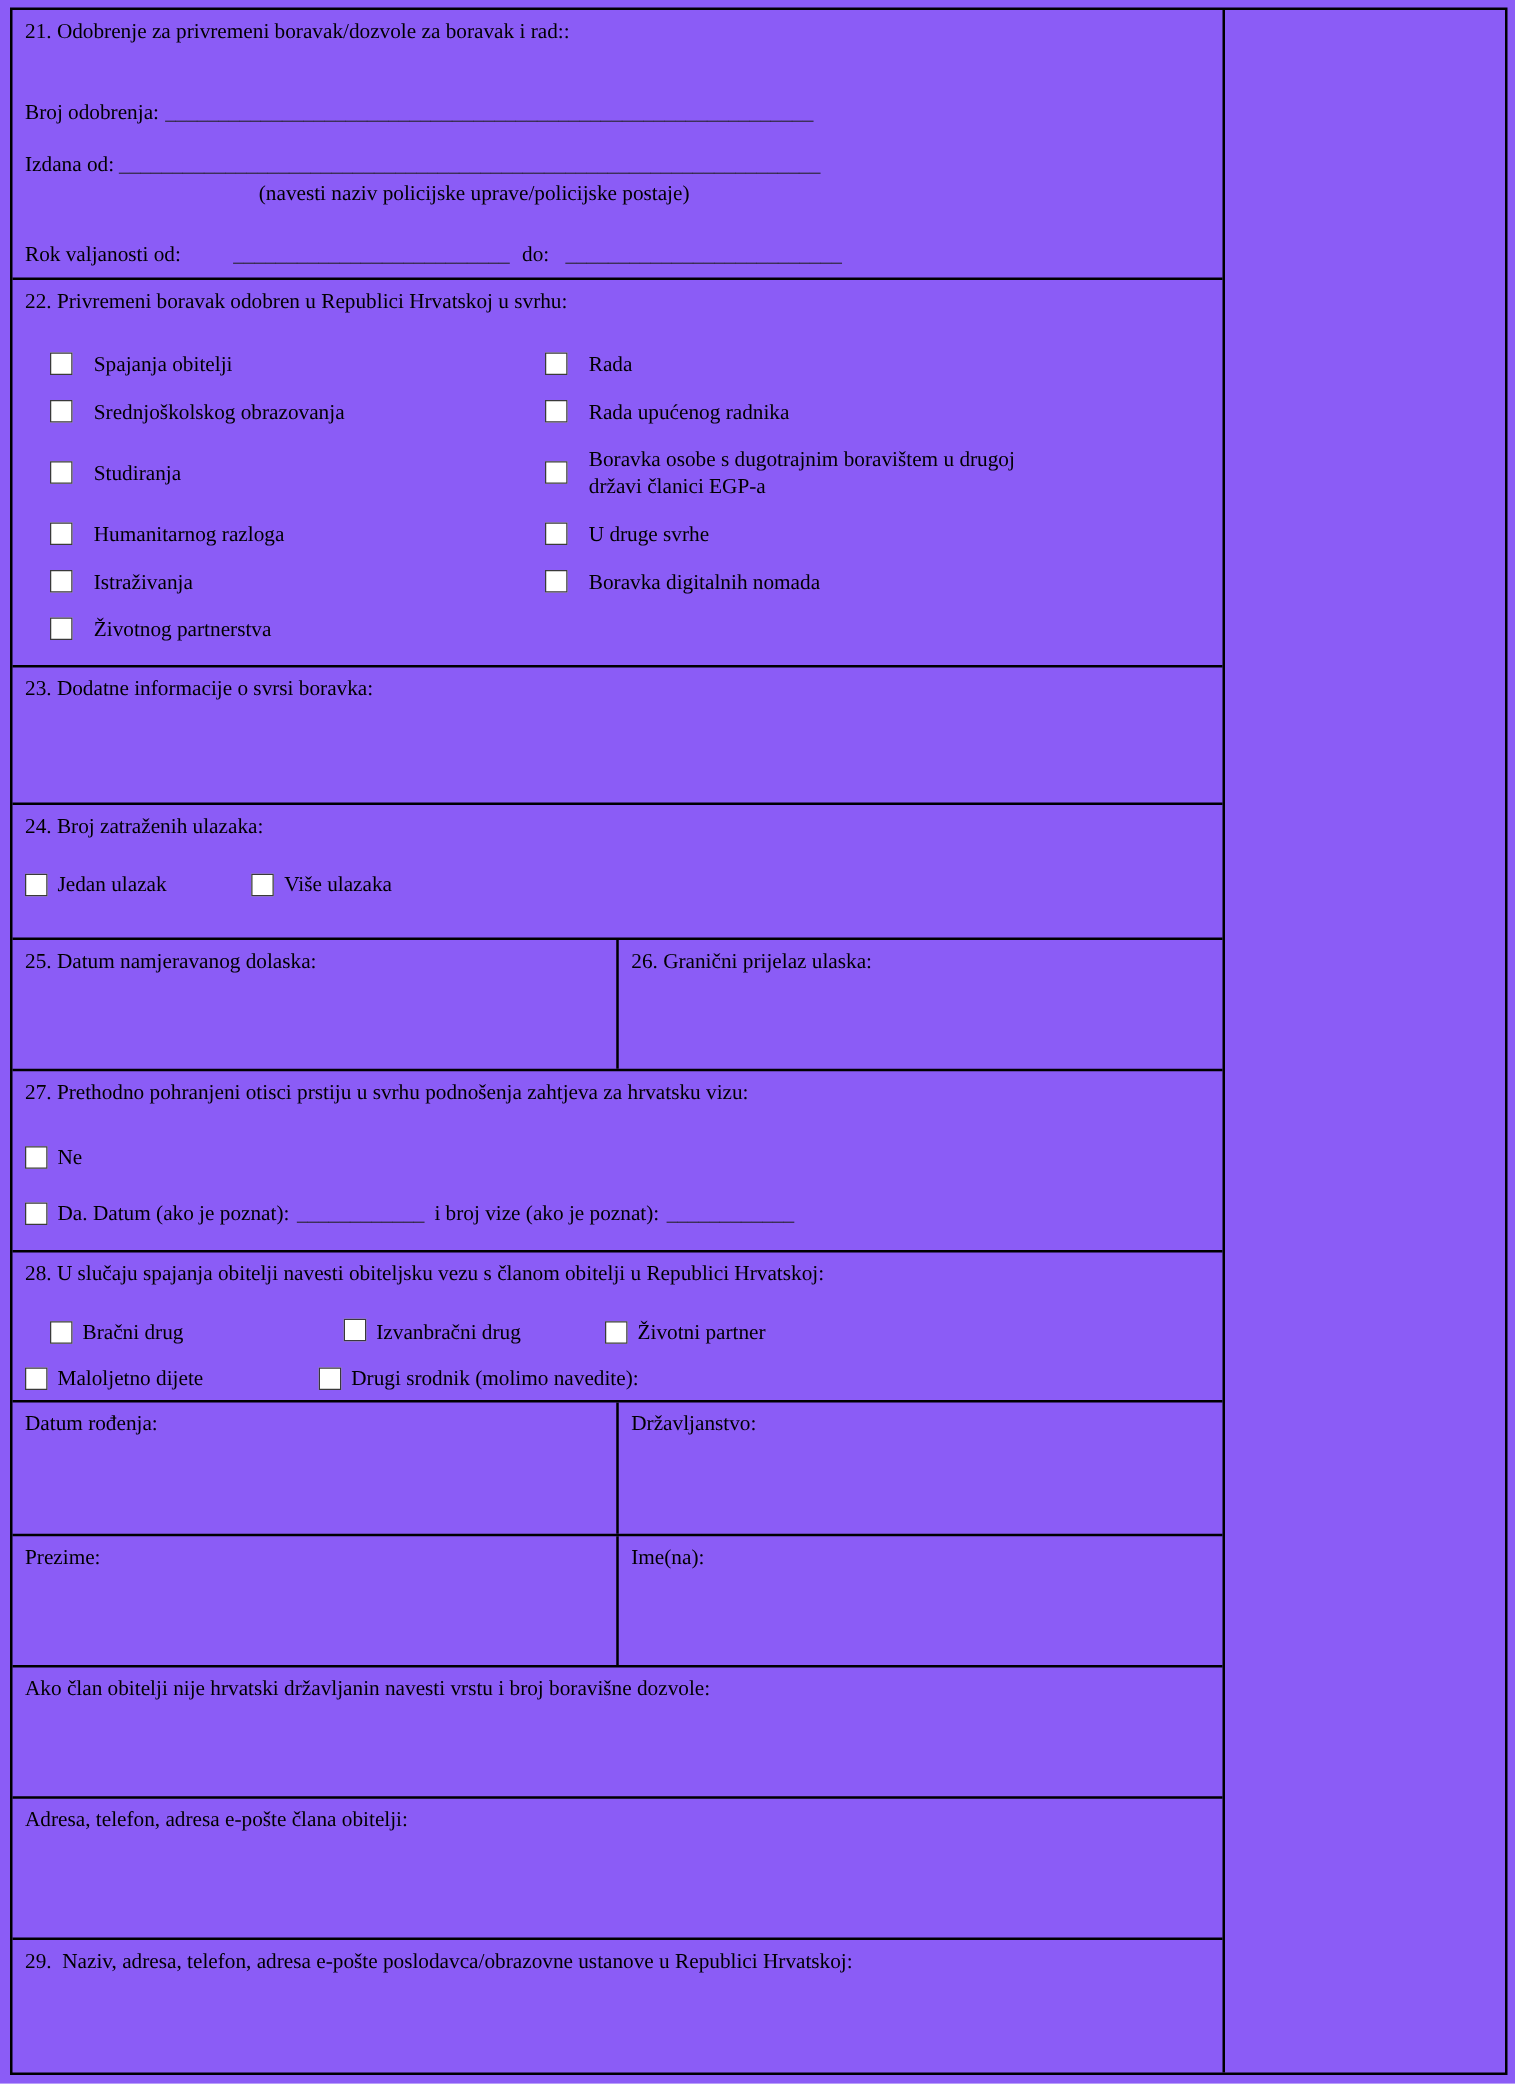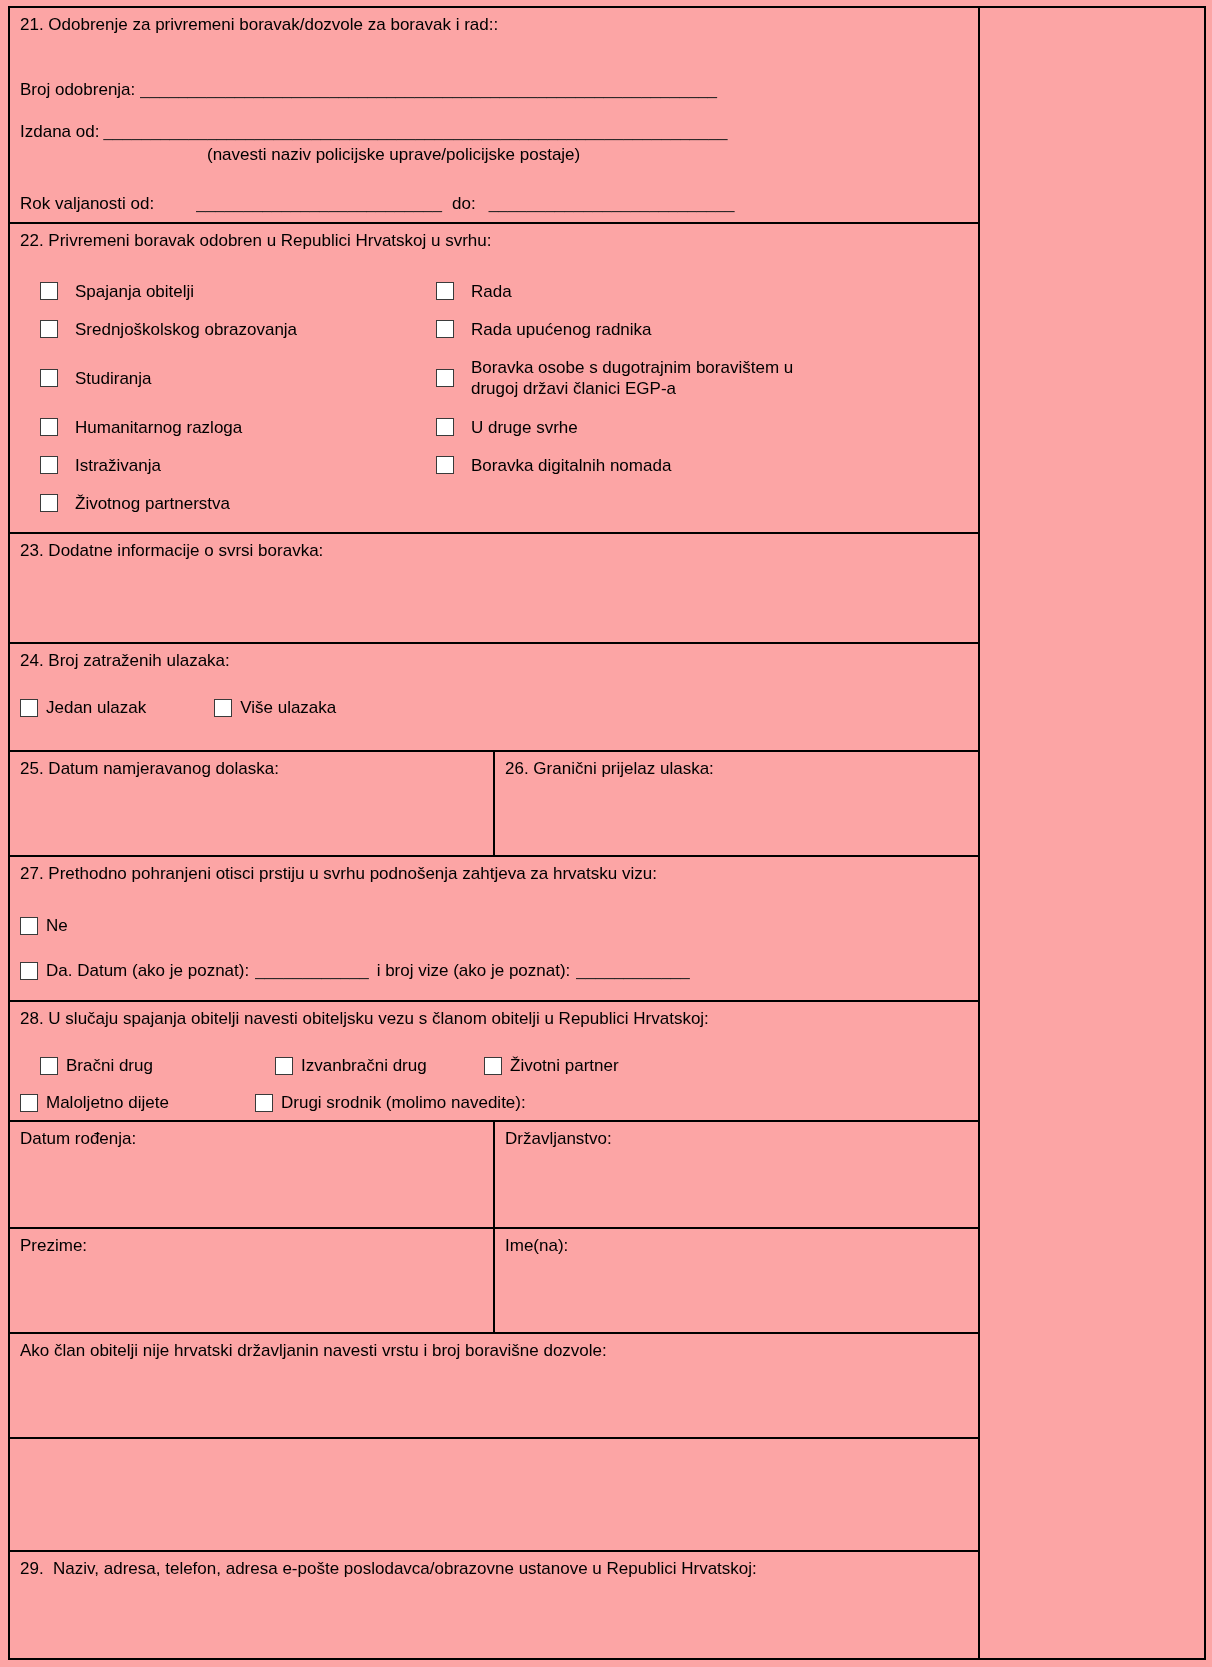--- a/index.html
+++ b/index.html
@@ -1,20 +1,20 @@
 <!DOCTYPE html>
 <html><head>
 <meta charset="utf-8">
 <style>
   html,body{margin:0;padding:0;background:#ffffff;}
   .page{
     position:relative;
     width:1212px;height:1667px;
-    background:#fca5a5;
-    font-family:Liberation Sans, sans-serif;
+    background:#8b5cf6;
+    font-family:Liberation Serif, serif;
     font-size:17px;color:#000;
     line-height:21px;
   }
   .sheet{
     position:absolute;left:8px;top:6px;
     width:1198px;height:1654px;
     border:2px solid #000;
     box-sizing:border-box;
     display:flex;
   }
@@ -74,21 +74,21 @@
   .s24-opts .grp2{margin-left:68px;}
   
   .s27-ne{margin-top:31px;}
   .s27-da{margin-top:24px;flex-wrap:nowrap;white-space:nowrap;}
   .s27-da .wline{margin-left:6px;}
   .s27-da .mid{margin-left:8px;}
   
   .s28-line1{margin-top:26px;display:flex;align-items:center;padding-left:20px;}
   .s28-line2{margin-top:16px;display:flex;align-items:center;}
   .s28-g1{width:235px;flex:none;display:flex;align-items:center;}
-  .s28-g2{width:209px;flex:none;display:flex;align-items:center;}
+  .s28-g2{width:209px;flex:none;display:flex;align-items:flex-start;}
   .s28-g3{display:flex;align-items:center;}
 </style>
 </head>
 <body>
 
 <div class="page">
   <div class="sheet">
     <div class="main-col">
 
       <div class="row first h214">
@@ -265,20 +265,21 @@
           <div class="fill"></div>
         </div>
       </div>
 
       <div class="row h105">
         <div class="sec-title">Ako član obitelji nije hrvatski državljanin navesti vrstu i broj boravišne dozvole:</div>
         <div class="fill"></div>
       </div>
 
       <div class="row h113">
+        <div class="sec-title">Adresa, telefon, adresa e-pošte člana obitelji:</div>
         <div class="fill"></div>
       </div>
 
       <div class="row h108">
         <div class="sec-title">29.  Naziv, adresa, telefon, adresa e-pošte poslodavca/obrazovne ustanove u Republici Hrvatskoj:</div>
         <div class="fill"></div>
       </div>
 
     </div>
     <div class="side-col"></div>

